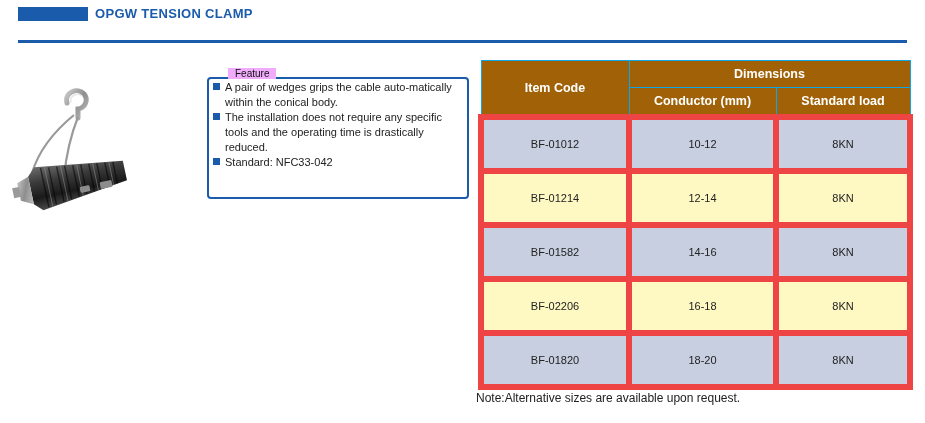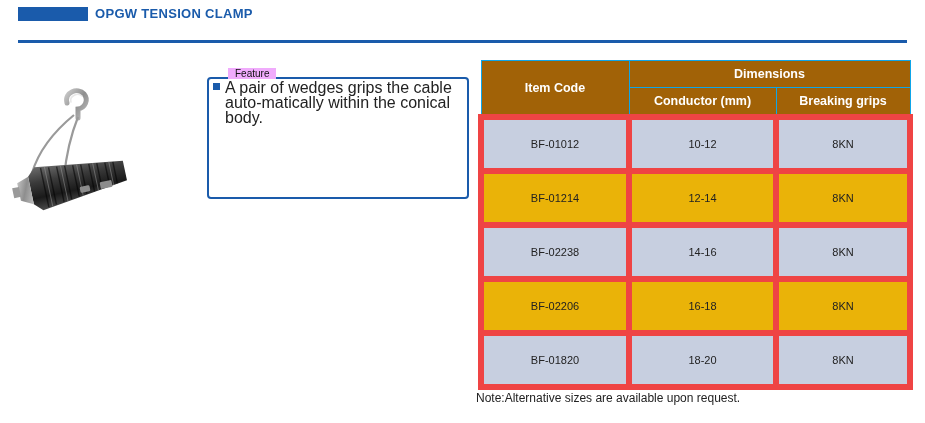--- a/index.html
+++ b/index.html
@@ -42,21 +42,21 @@
     position:absolute;left:228px;top:68px;
     background:#f0abfc;padding:0 7px;
     font-size:10px;color:#111;
   }
   .feature-list{
     position:absolute;left:213px;top:80px;width:252px;
   }
   .feature-item{
     position:relative;
     padding-left:12px;
-    font-size:16px;
+    font-size:11px;
     line-height:15px;
     color:#222;
     margin-bottom:0px;
   }
   .feature-item .bullet{
     position:absolute;left:0;top:3px;
     width:7px;height:7px;background:#1a5bab;
   }
   
   .spec-table{
@@ -74,21 +74,21 @@
   }
   .spec-table td{
     font-size:11px;
     text-align:center;
     vertical-align:middle;
     height:46px;
     border:6px solid #ef4444;
     color:#222;
   }
   .row-odd td{ background:#c7cfe0; }
-  .row-even td{ background:#eab308; }
+  .row-even td{ background:#fef9c3; }
   .note{
     position:absolute;left:476px;top:391px;
     font-size:12px;color:#222;
   }
 </style>
 </head>
 <body>
 
 <div class="header">
   <div class="header-bar"></div>
@@ -149,53 +149,61 @@
   </svg>
 </div>
 
 <div class="feature-box"></div>
 <div class="feature-legend">Feature</div>
 <div class="feature-list">
   <div class="feature-item">
     <span class="bullet"></span>
     <span>A pair of wedges grips the cable auto-matically within the conical body.</span>
   </div>
+  <div class="feature-item">
+    <span class="bullet"></span>
+    <span>The installation does not require any specific tools and the operating time is drastically reduced.</span>
+  </div>
+  <div class="feature-item">
+    <span class="bullet"></span>
+    <span>Standard: NFC33-042</span>
+  </div>
 </div>
 
 <table class="spec-table">
   <colgroup>
     <col style="width:148px">
     <col style="width:147px">
     <col style="width:134px">
   </colgroup>
   <thead>
     <tr>
       <th rowspan="2">Item Code</th>
       <th colspan="2">Dimensions</th>
     </tr>
     <tr>
       <th>
         <span>Conductor (mm)</span>
       </th>
-      <th>Breaking grips</th>
+      <th>Standard load</th>
     </tr>
   </thead>
   <tbody>
     <tr class="row-odd">
       <td>BF-01012</td>
       <td>10-12</td>
       <td>8KN</td>
     </tr>
     <tr class="row-even">
       <td>BF-01214</td>
       <td>12-14</td>
       <td>8KN</td>
     </tr>
     <tr class="row-odd">
-      <td>BF-02238</td>
+      <td>BF-01582</td>
       <td>14-16</td>
       <td>8KN</td>
     </tr>
     <tr class="row-even">
       <td>BF-02206</td>
       <td>16-18</td>
       <td>8KN</td>
     </tr>
     <tr class="row-odd">
       <td>BF-01820</td>

